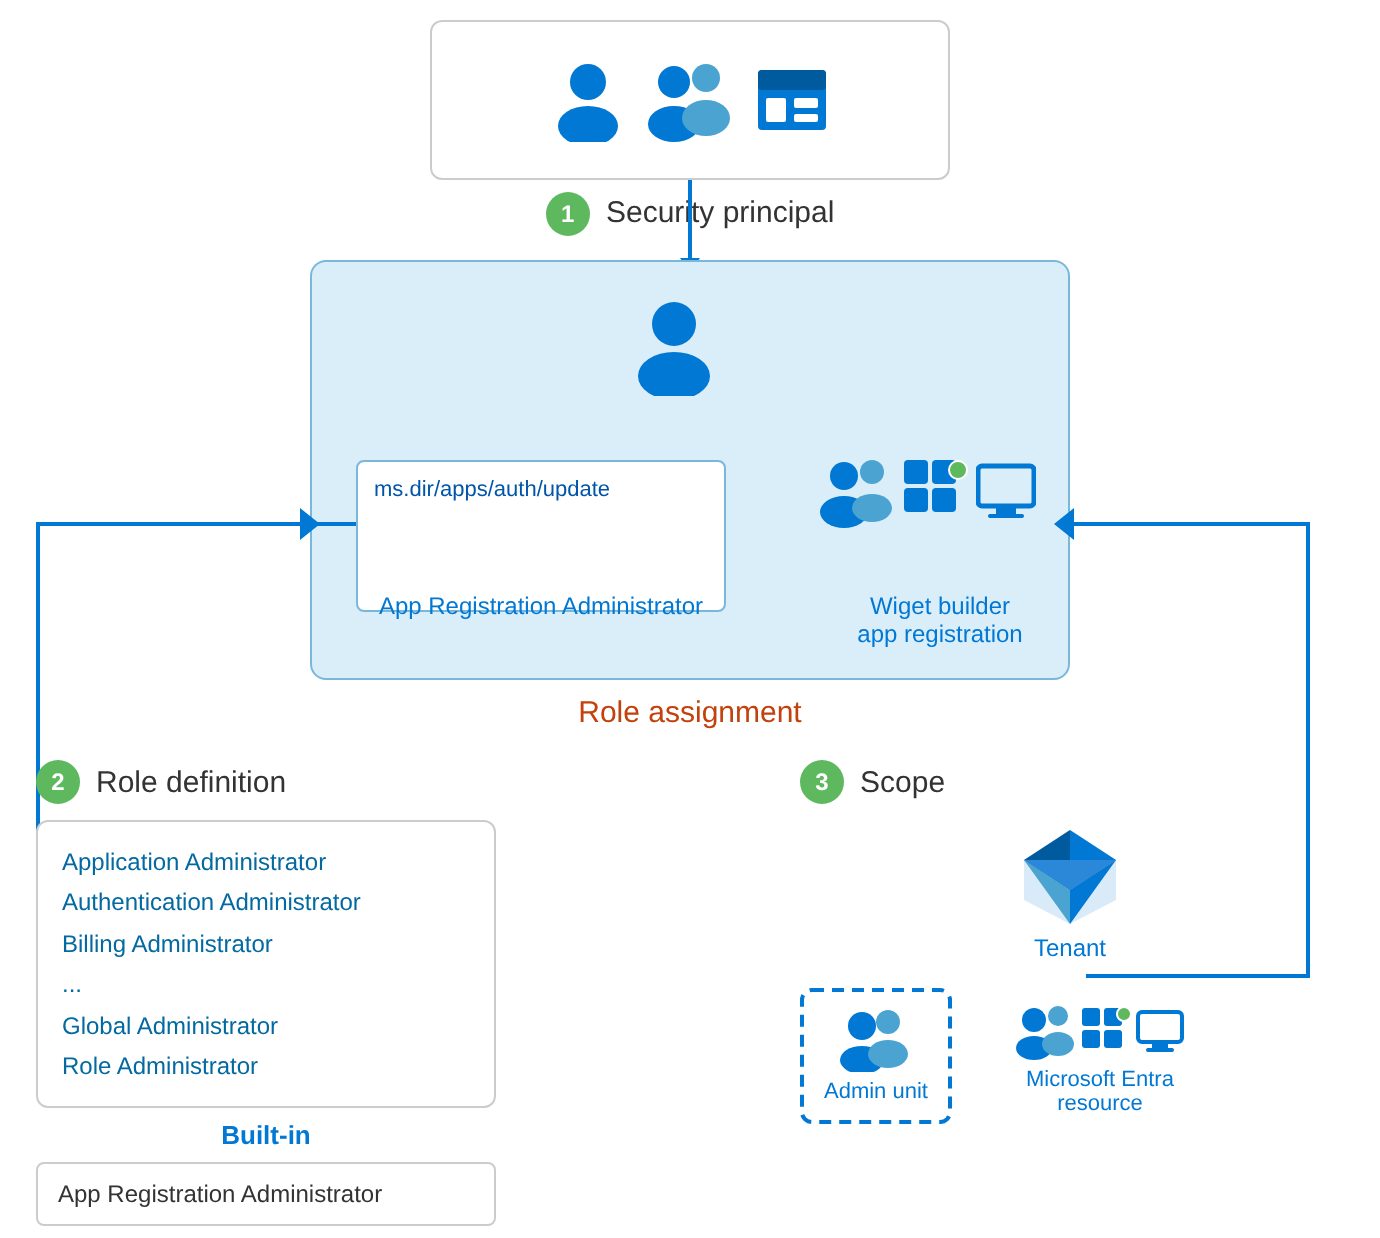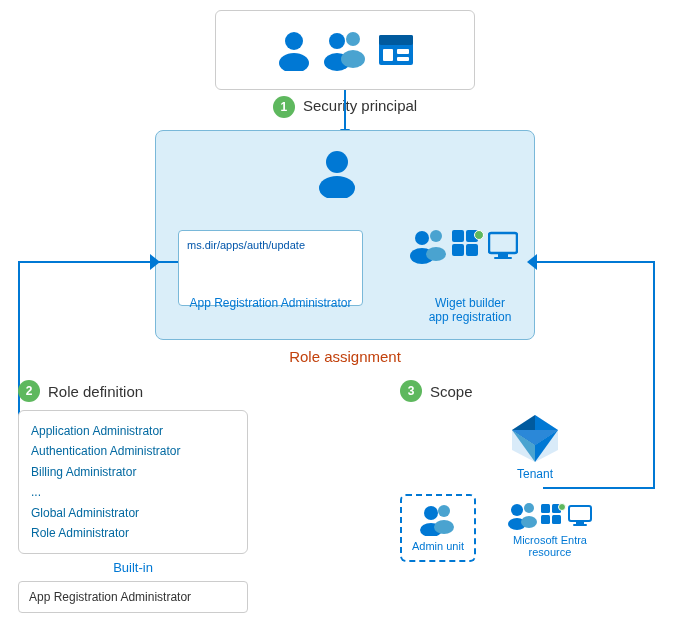--- a/index.html
+++ b/index.html
@@ -166,21 +166,21 @@
       background: #fff;
       padding: 10px 12px;
       font-size: 12px;
       color: #0369a1;
       line-height: 1.7;
     }
 
     .role-def-builtin-label {
       text-align: center;
       font-size: 13px;
-      font-weight: normal;
+      font-weight: bold;
       color: #0078d4;
       margin: 6px 0;
     }
 
     .role-def-custom-box {
       border: 1.5px solid #ccc;
       border-radius: 4px;
       background: #fff;
       padding: 8px 10px;
       font-size: 12px;

